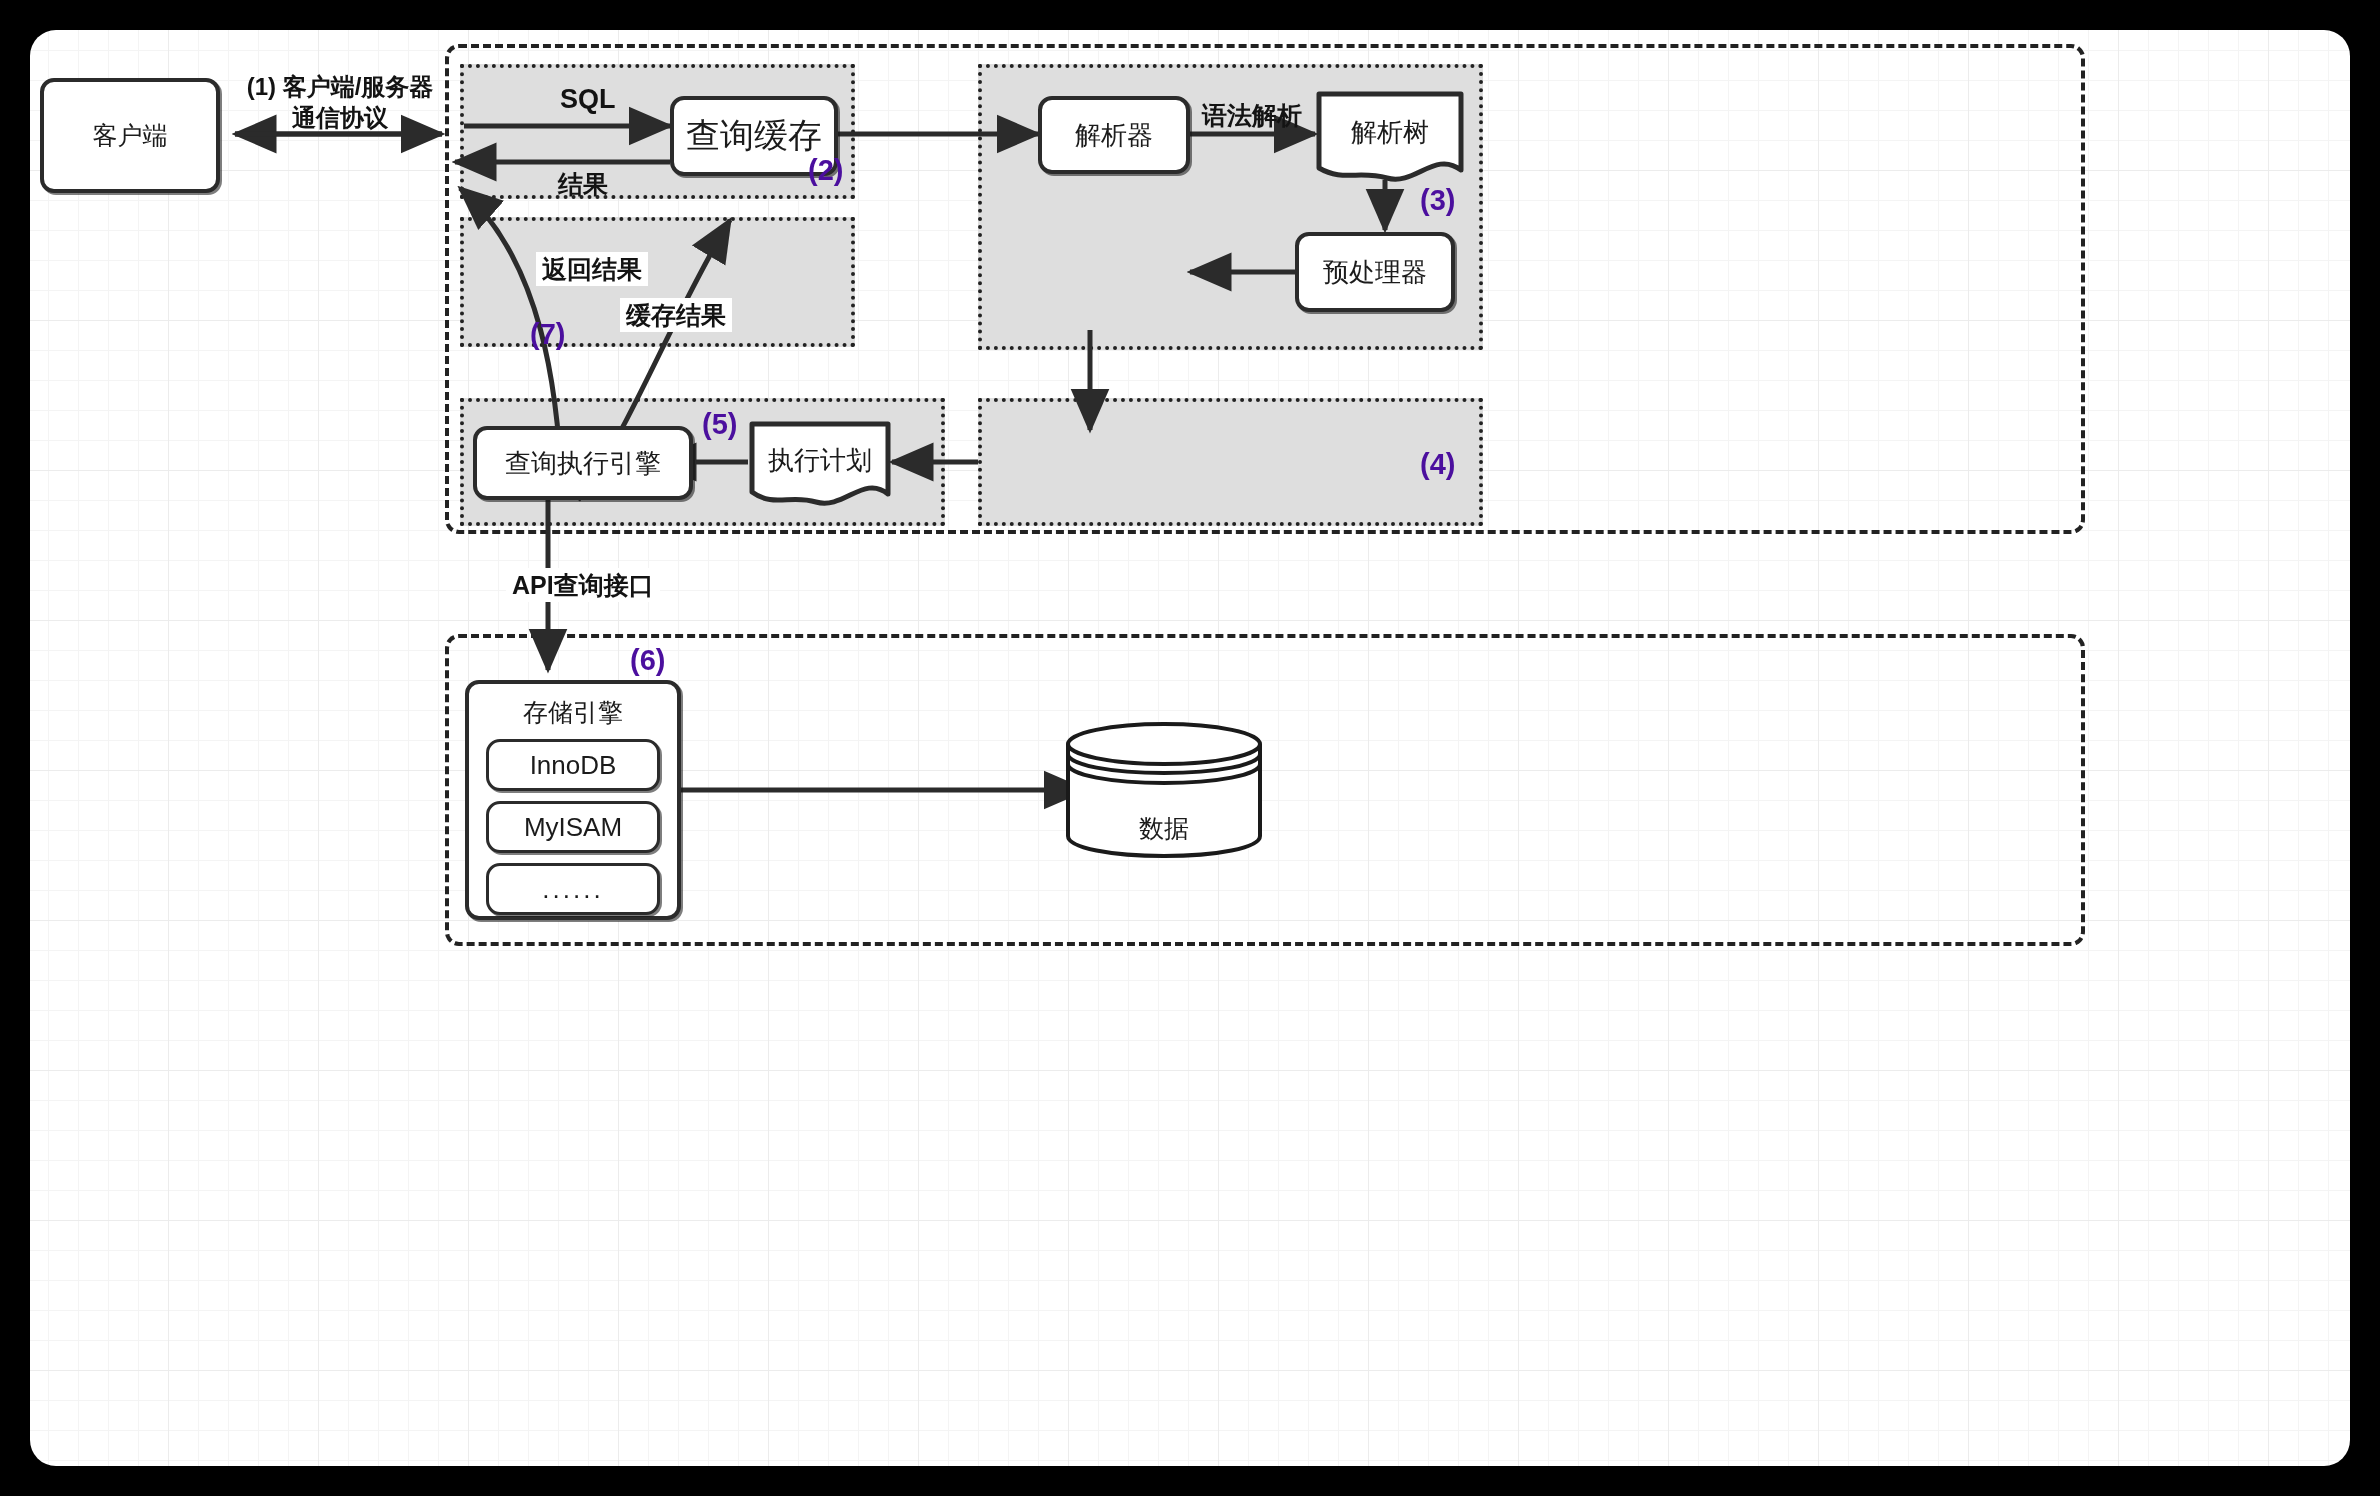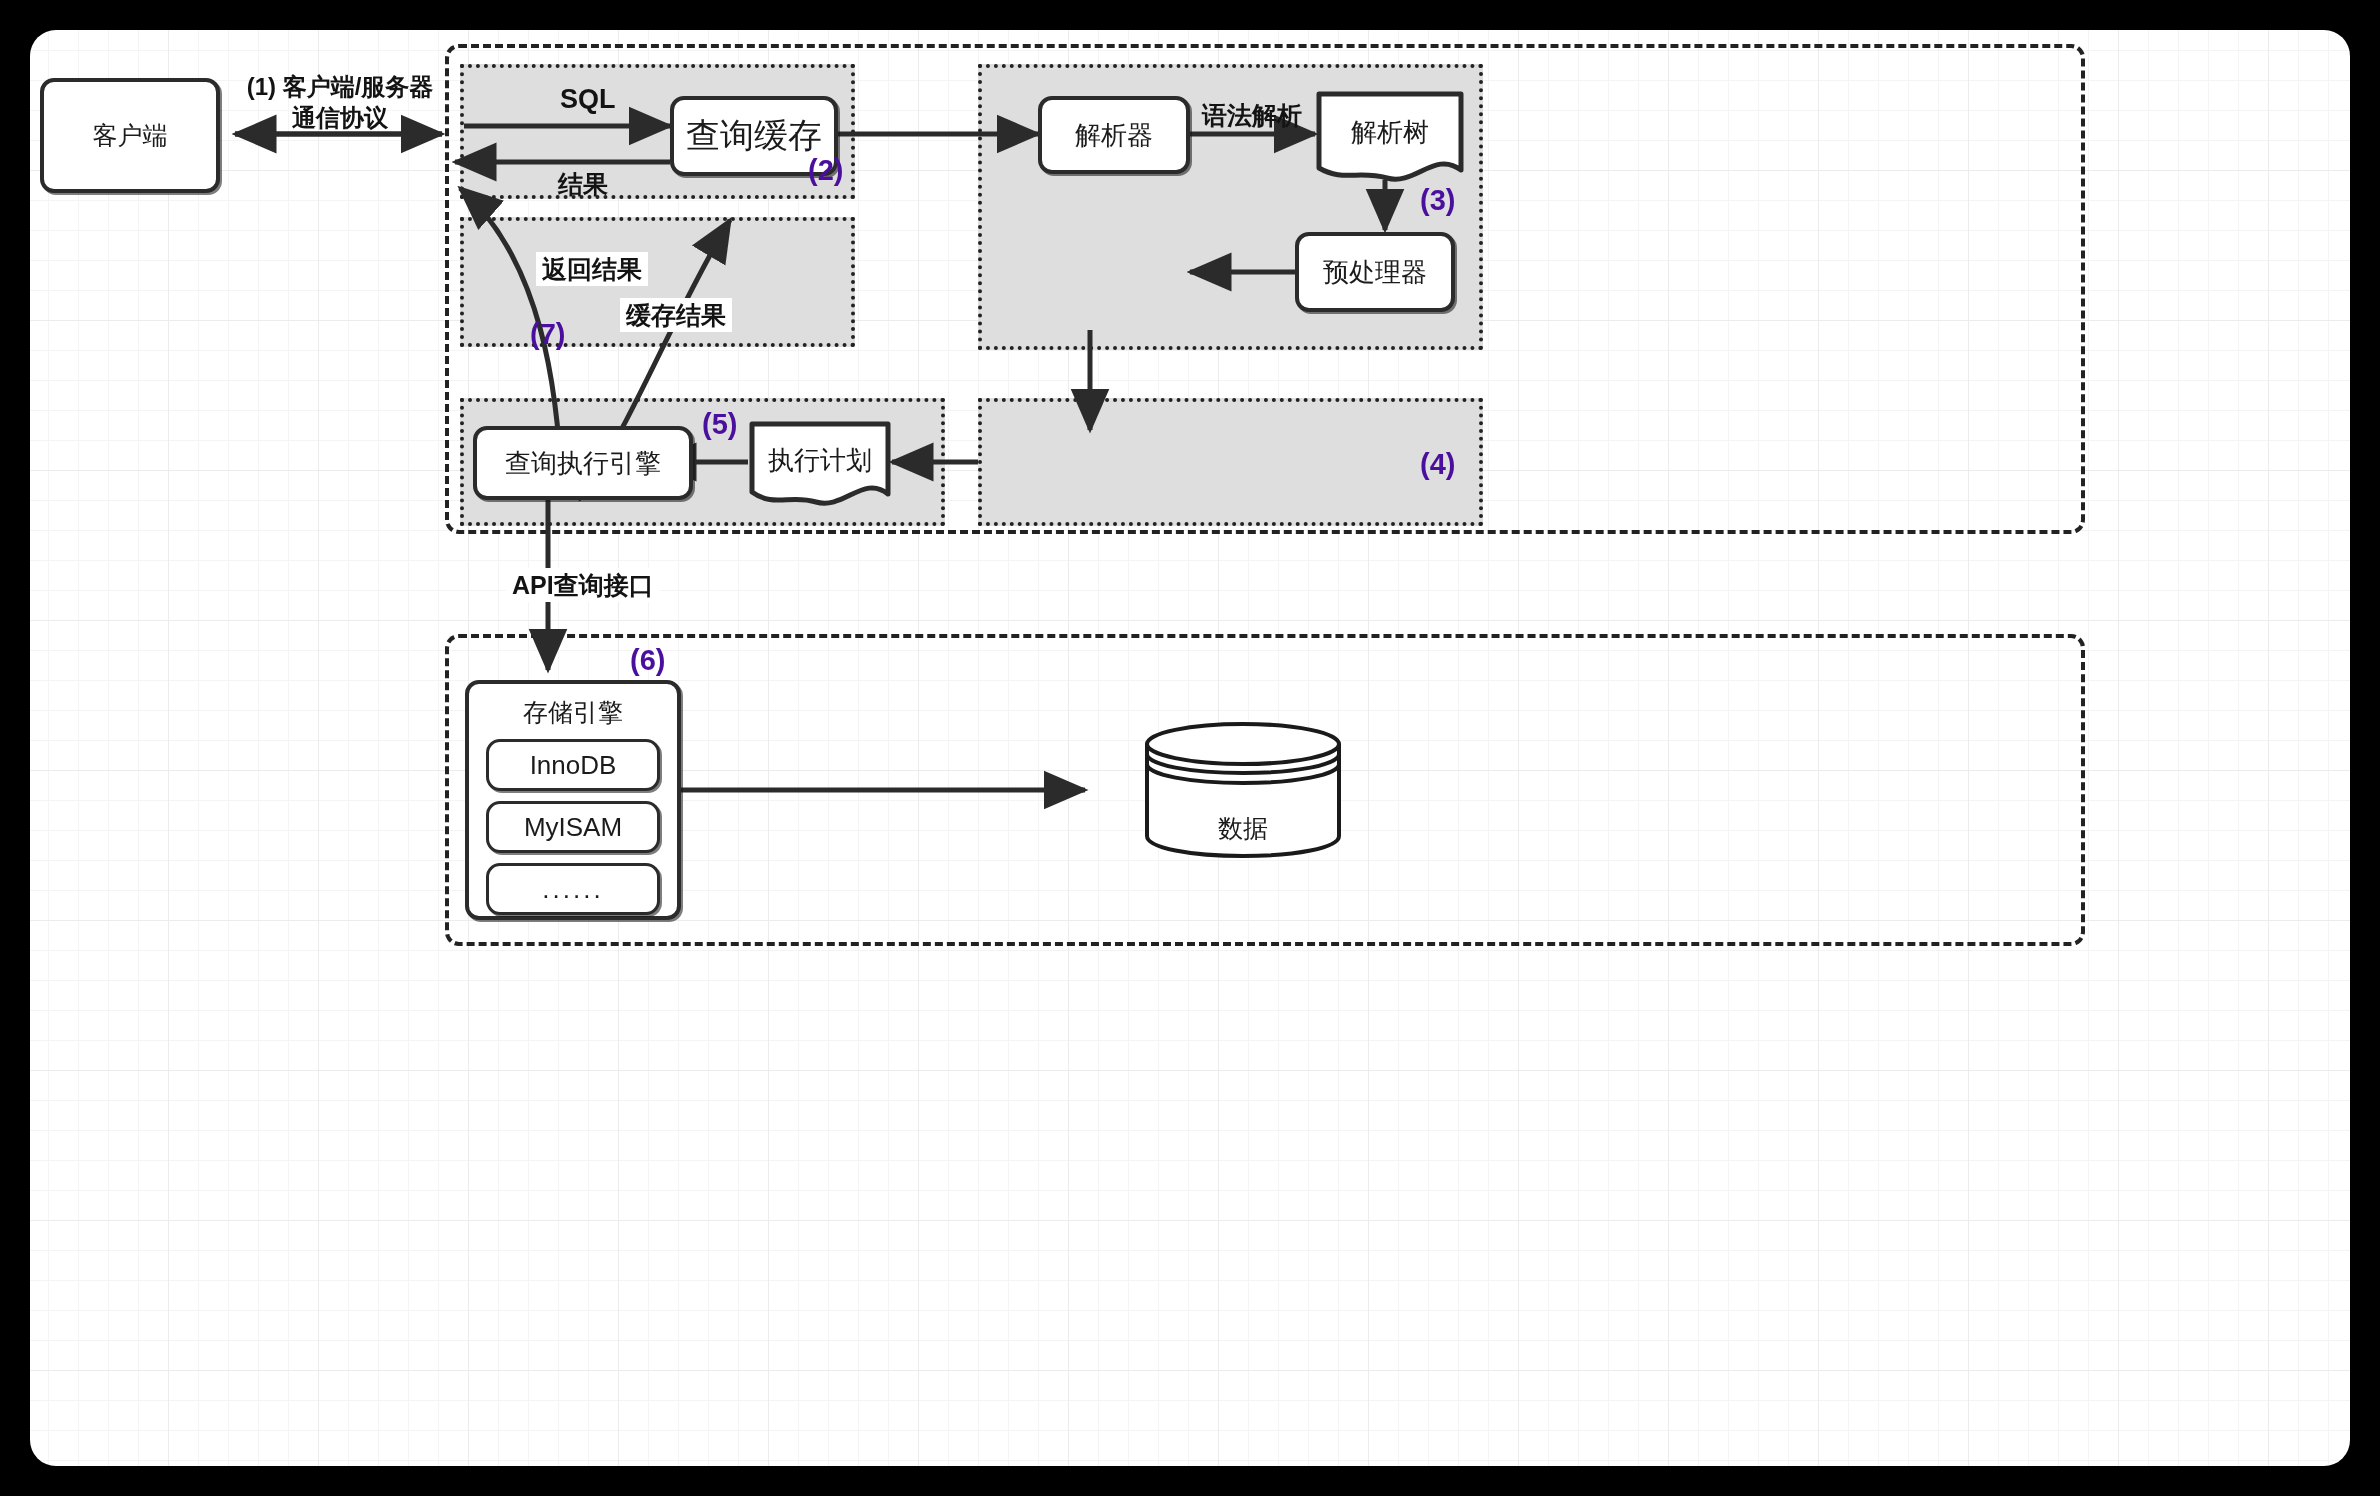--- a/index.html
+++ b/index.html
@@ -208,21 +208,21 @@
       </div>
       <div class="node rrect" style="position:relative;left:0;top:0;width:174px;height:52px;font-size:26px;border-width:3px;letter-spacing:3px;">
         <span>......</span>
       </div>
     </div>
 
     <div class="node rrect" style="left:443px;top:396px;width:220px;height:74px;font-size:26px;">
       <span>查询执行引擎</span>
     </div>
 
-    <div class="cyl" style="left:1113px;top:690px;width:200px;height:140px;">
+    <div class="cyl" style="left:1034px;top:690px;width:200px;height:140px;">
       <svg width="200" height="140" viewBox="0 0 200 140">
         <path d="M4,24 L4,116 C4,128 48,136 100,136 C152,136 196,128 196,116 L196,24" fill="#ffffff" stroke="#1a1a1a" stroke-width="4"></path>
         <ellipse cx="100" cy="24" rx="96" ry="20" fill="#ffffff" stroke="#1a1a1a" stroke-width="4"></ellipse>
         <path d="M4,34 C4,45 48,53 100,53 C152,53 196,45 196,34" fill="none" stroke="#1a1a1a" stroke-width="4"></path>
         <path d="M4,44 C4,55 48,63 100,63 C152,63 196,55 196,44" fill="none" stroke="#1a1a1a" stroke-width="4"></path>
       </svg>
       <div class="lbl" style="font-size:25px;color:#1b1b1b;">数据</div>
     </div>
 
     <div class="edgelbl" style="left:210px;top:42px;width:200px;text-align:center;font-size:24px;">

